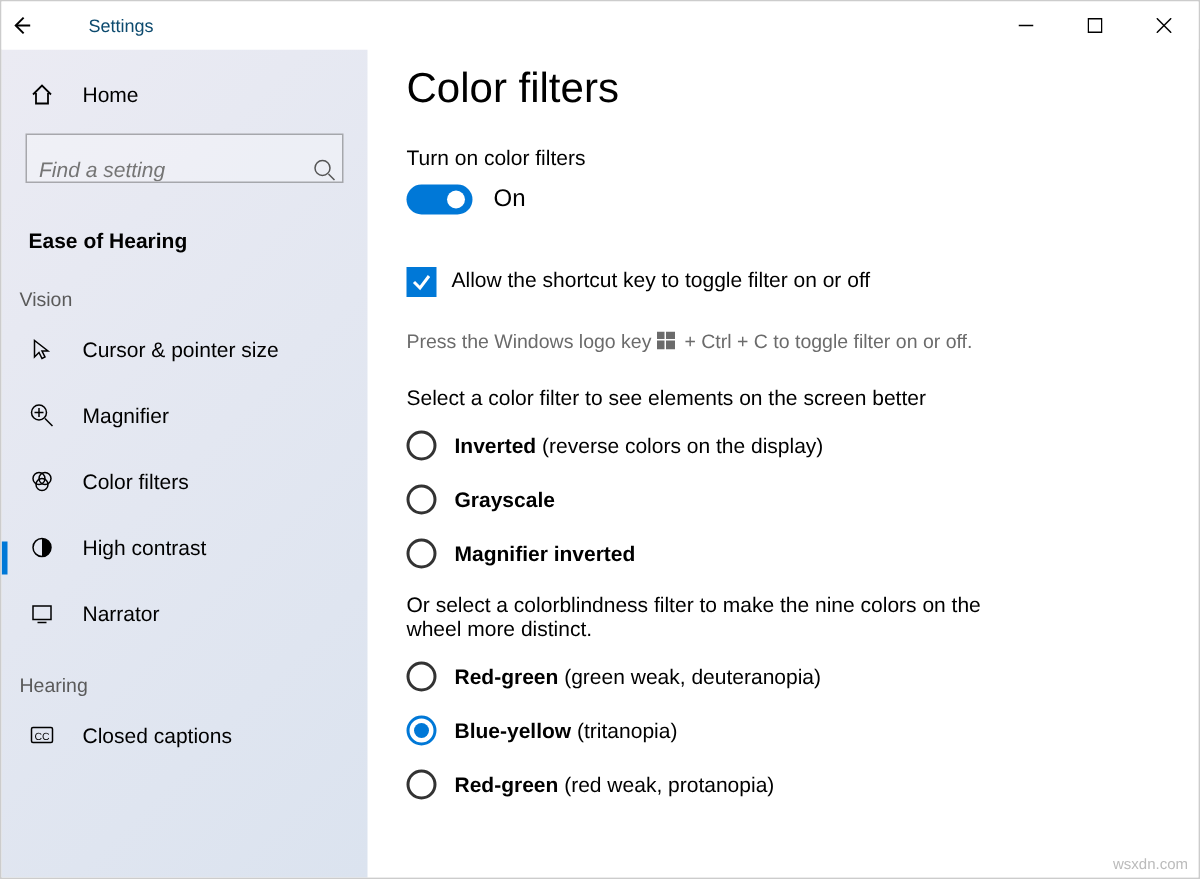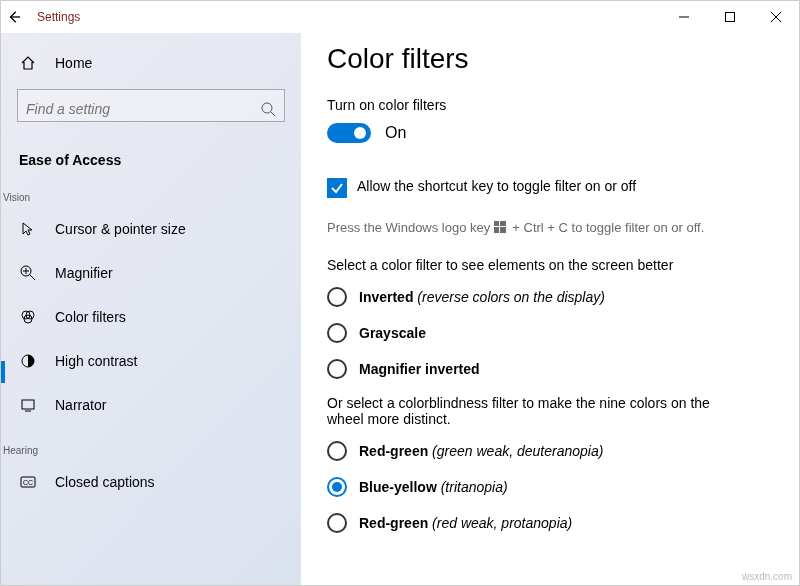--- a/index.html
+++ b/index.html
@@ -1,50 +1,50 @@
 <!DOCTYPE html>
 <html><head>
   <meta charset="utf-8">
   <style>
     * { box-sizing: border-box; margin: 0; padding: 0; font-family: "Segoe UI", Arial, sans-serif; }
     body { width: 800px; height: 586px; overflow: hidden; background: #fff; position: relative; }
     .window { width: 800px; height: 586px; display: flex; flex-direction: column; border: 1px solid #ccc; }
     .titlebar { height: 32px; display: flex; align-items: center; background: #fff; }
     .titlebar .back { width: 28px; text-align: center; font-size: 14px; margin-left: 6px; cursor: pointer; }
-    .titlebar .title { font-size: 12px; margin-left: 2px; flex: 1; color: #7f1d1d; }
+    .titlebar .title { font-size: 12px; margin-left: 24px; flex: 1; color: #0c4a6e; }
     .titlebar .wbtn { width: 46px; height: 32px; display: flex; align-items: center; justify-content: center; font-size: 12px; cursor: pointer; }
     .body { flex: 1; display: flex; overflow: hidden; }
-    .sidebar { width: 300px; background: linear-gradient(135deg, rgba(230,230,240,0.8), rgba(210,220,235,0.8)); padding: 8px 0; overflow: hidden; position: relative; }
+    .sidebar { width: 244px; background: linear-gradient(135deg, rgba(230,230,240,0.8), rgba(210,220,235,0.8)); padding: 8px 0; overflow: hidden; position: relative; }
     .sidebar .indicator { position: absolute; left: 0; width: 4px; height: 22px; background: #0078d7; top: 328px; }
     .nav-item { display: flex; align-items: center; height: 44px; padding: 0 18px; font-size: 14px; color: #000; cursor: pointer; }
     .nav-item .icon { width: 18px; height: 18px; margin-right: 18px; display: flex; align-items: center; justify-content: center; }
-    .searchbox { margin: 4px 16px 12px 16px; height: 33px; border: 1px solid rgba(0,0,0,0.3); background: rgba(255,255,255,0.3); display: flex; align-items: flex-start; padding: 11px 8px; }
+    .searchbox { margin: 4px 16px 12px 16px; height: 33px; border: 1px solid rgba(0,0,0,0.3); background: rgba(255,255,255,0.3); display: flex; align-items: flex-end; padding: 0 8px; }
     .searchbox input { flex: 1; border: none; background: transparent; outline: none; font-size: 14px; color: #555; font-style: italic; }
     .searchbox .sicon { width: 16px; height: 16px; }
     .section-head { padding: 18px 18px 6px 18px; font-weight: 600; font-size: 14px; }
-    .group-label { padding: 18px 18px 4px 2px; font-size: 10px; color: #5a5a5a; }
+    .group-label { padding: 18px 18px 4px 12px; font-size: 13px; color: #5a5a5a; }
     .content { flex: 1; padding: 10px 26px 10px 26px; overflow: hidden; background: #fff; }
     h1 { font-size: 28px; font-weight: 400; margin-bottom: 22px; }
     .setting-label { font-size: 14px; margin-bottom: 10px; }
     .toggle-row { display: flex; align-items: center; margin-bottom: 35px; }
     .toggle { width: 44px; height: 20px; border-radius: 10px; background: #0078d7; position: relative; margin-right: 14px; cursor: pointer; }
     .toggle .knob { width: 12px; height: 12px; background: #fff; border-radius: 50%; position: absolute; top: 4px; right: 5px; }
     .check-row { display: flex; align-items: flex-start; margin-bottom: 22px; }
     .checkbox { width: 20px; height: 20px; background: #0078d7; display: flex; align-items: center; justify-content: center; margin-right: 10px; cursor: pointer; }
     .checkbox svg { stroke: #fff; }
     .hint { font-size: 13px; color: #6b6b6b; margin-bottom: 22px; display: flex; align-items: center; gap: 4px; }
     .hint .winlogo { width: 14px; height: 14px; display: inline-flex; }
     .prompt { font-size: 14px; margin-bottom: 14px; }
     .radio-row { display: flex; align-items: center; margin-bottom: 16px; cursor: pointer; }
     .radio { width: 20px; height: 20px; border: 2px solid #333; border-radius: 50%; margin-right: 12px; position: relative; }
     .radio.sel { border-color: #0078d7; }
     .radio.sel::after { content: ""; width: 10px; height: 10px; background: #0078d7; border-radius: 50%; position: absolute; top: 3px; left: 3px; }
     .radio-label { font-size: 14px; }
     .radio-label b { font-weight: 600; text-align: center; }
-    .paren { font-weight: 400; font-style: italic; }
+    .paren { font-weight: 400; }
     .watermark { position: absolute; bottom: 4px; right: 8px; font-size: 10px; color: #bbb; }
     svg { display: block; }
   </style>
 </head>
 <body>
 
 <div class="window">
   <div class="titlebar">
     <div class="back">
       <svg width="14" height="14" viewBox="0 0 16 16">
@@ -84,21 +84,21 @@
       </div>
       <div class="searchbox">
         <input placeholder="Find a setting" style="">
         <span class="sicon">
             <svg width="16" height="16" viewBox="0 0 16 16">
               <circle cx="7" cy="7" r="5" stroke="#555" fill="none"></circle>
               <line x1="11" y1="11" x2="15" y2="15" stroke="#555"></line>
             </svg>
           </span>
       </div>
-      <div class="section-head">Ease of Access</div>
+      <div class="section-head">Ease of Hearing</div>
       <div class="group-label">Vision</div>
 
       <div class="nav-item">
         <span class="icon">
             <svg width="16" height="16" viewBox="0 0 16 16">
               <path d="M3 2 L3 13 L6 10 L8 14 L10 13 L8 9 L12 9 Z" stroke="#000" fill="none"></path>
             </svg>
           </span>
         <span>Cursor &amp; pointer size</span>
       </div>

